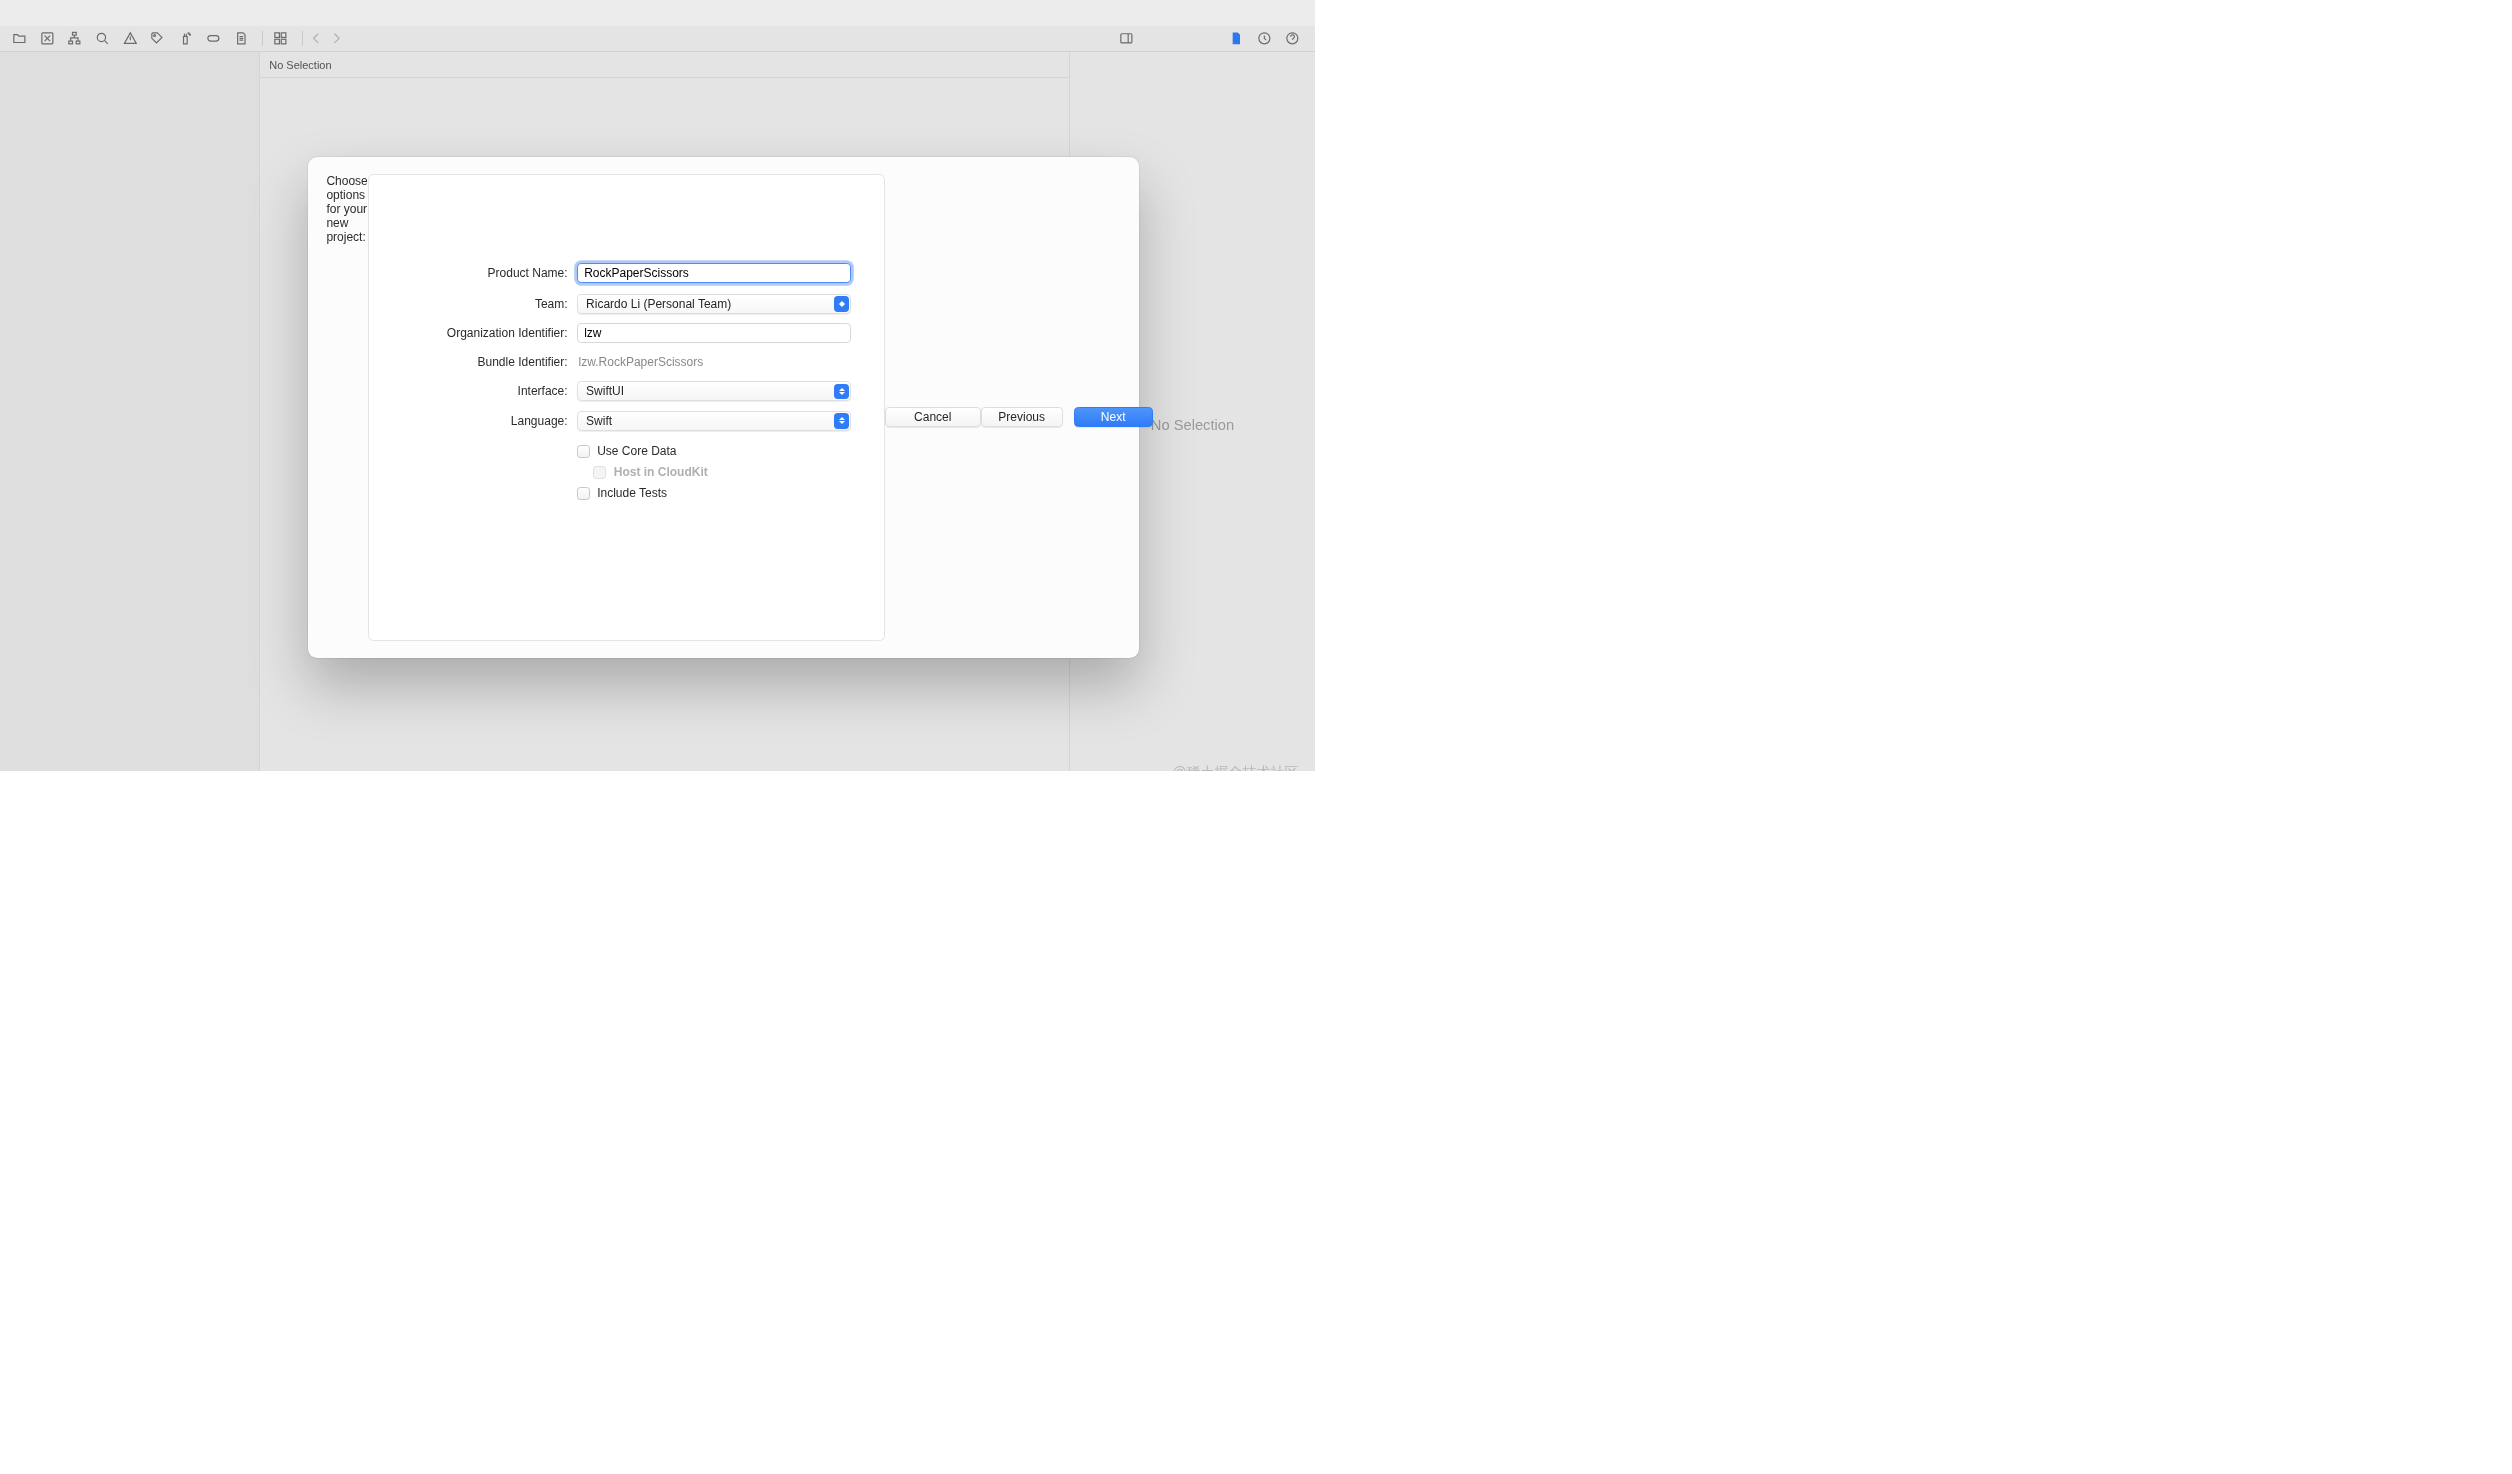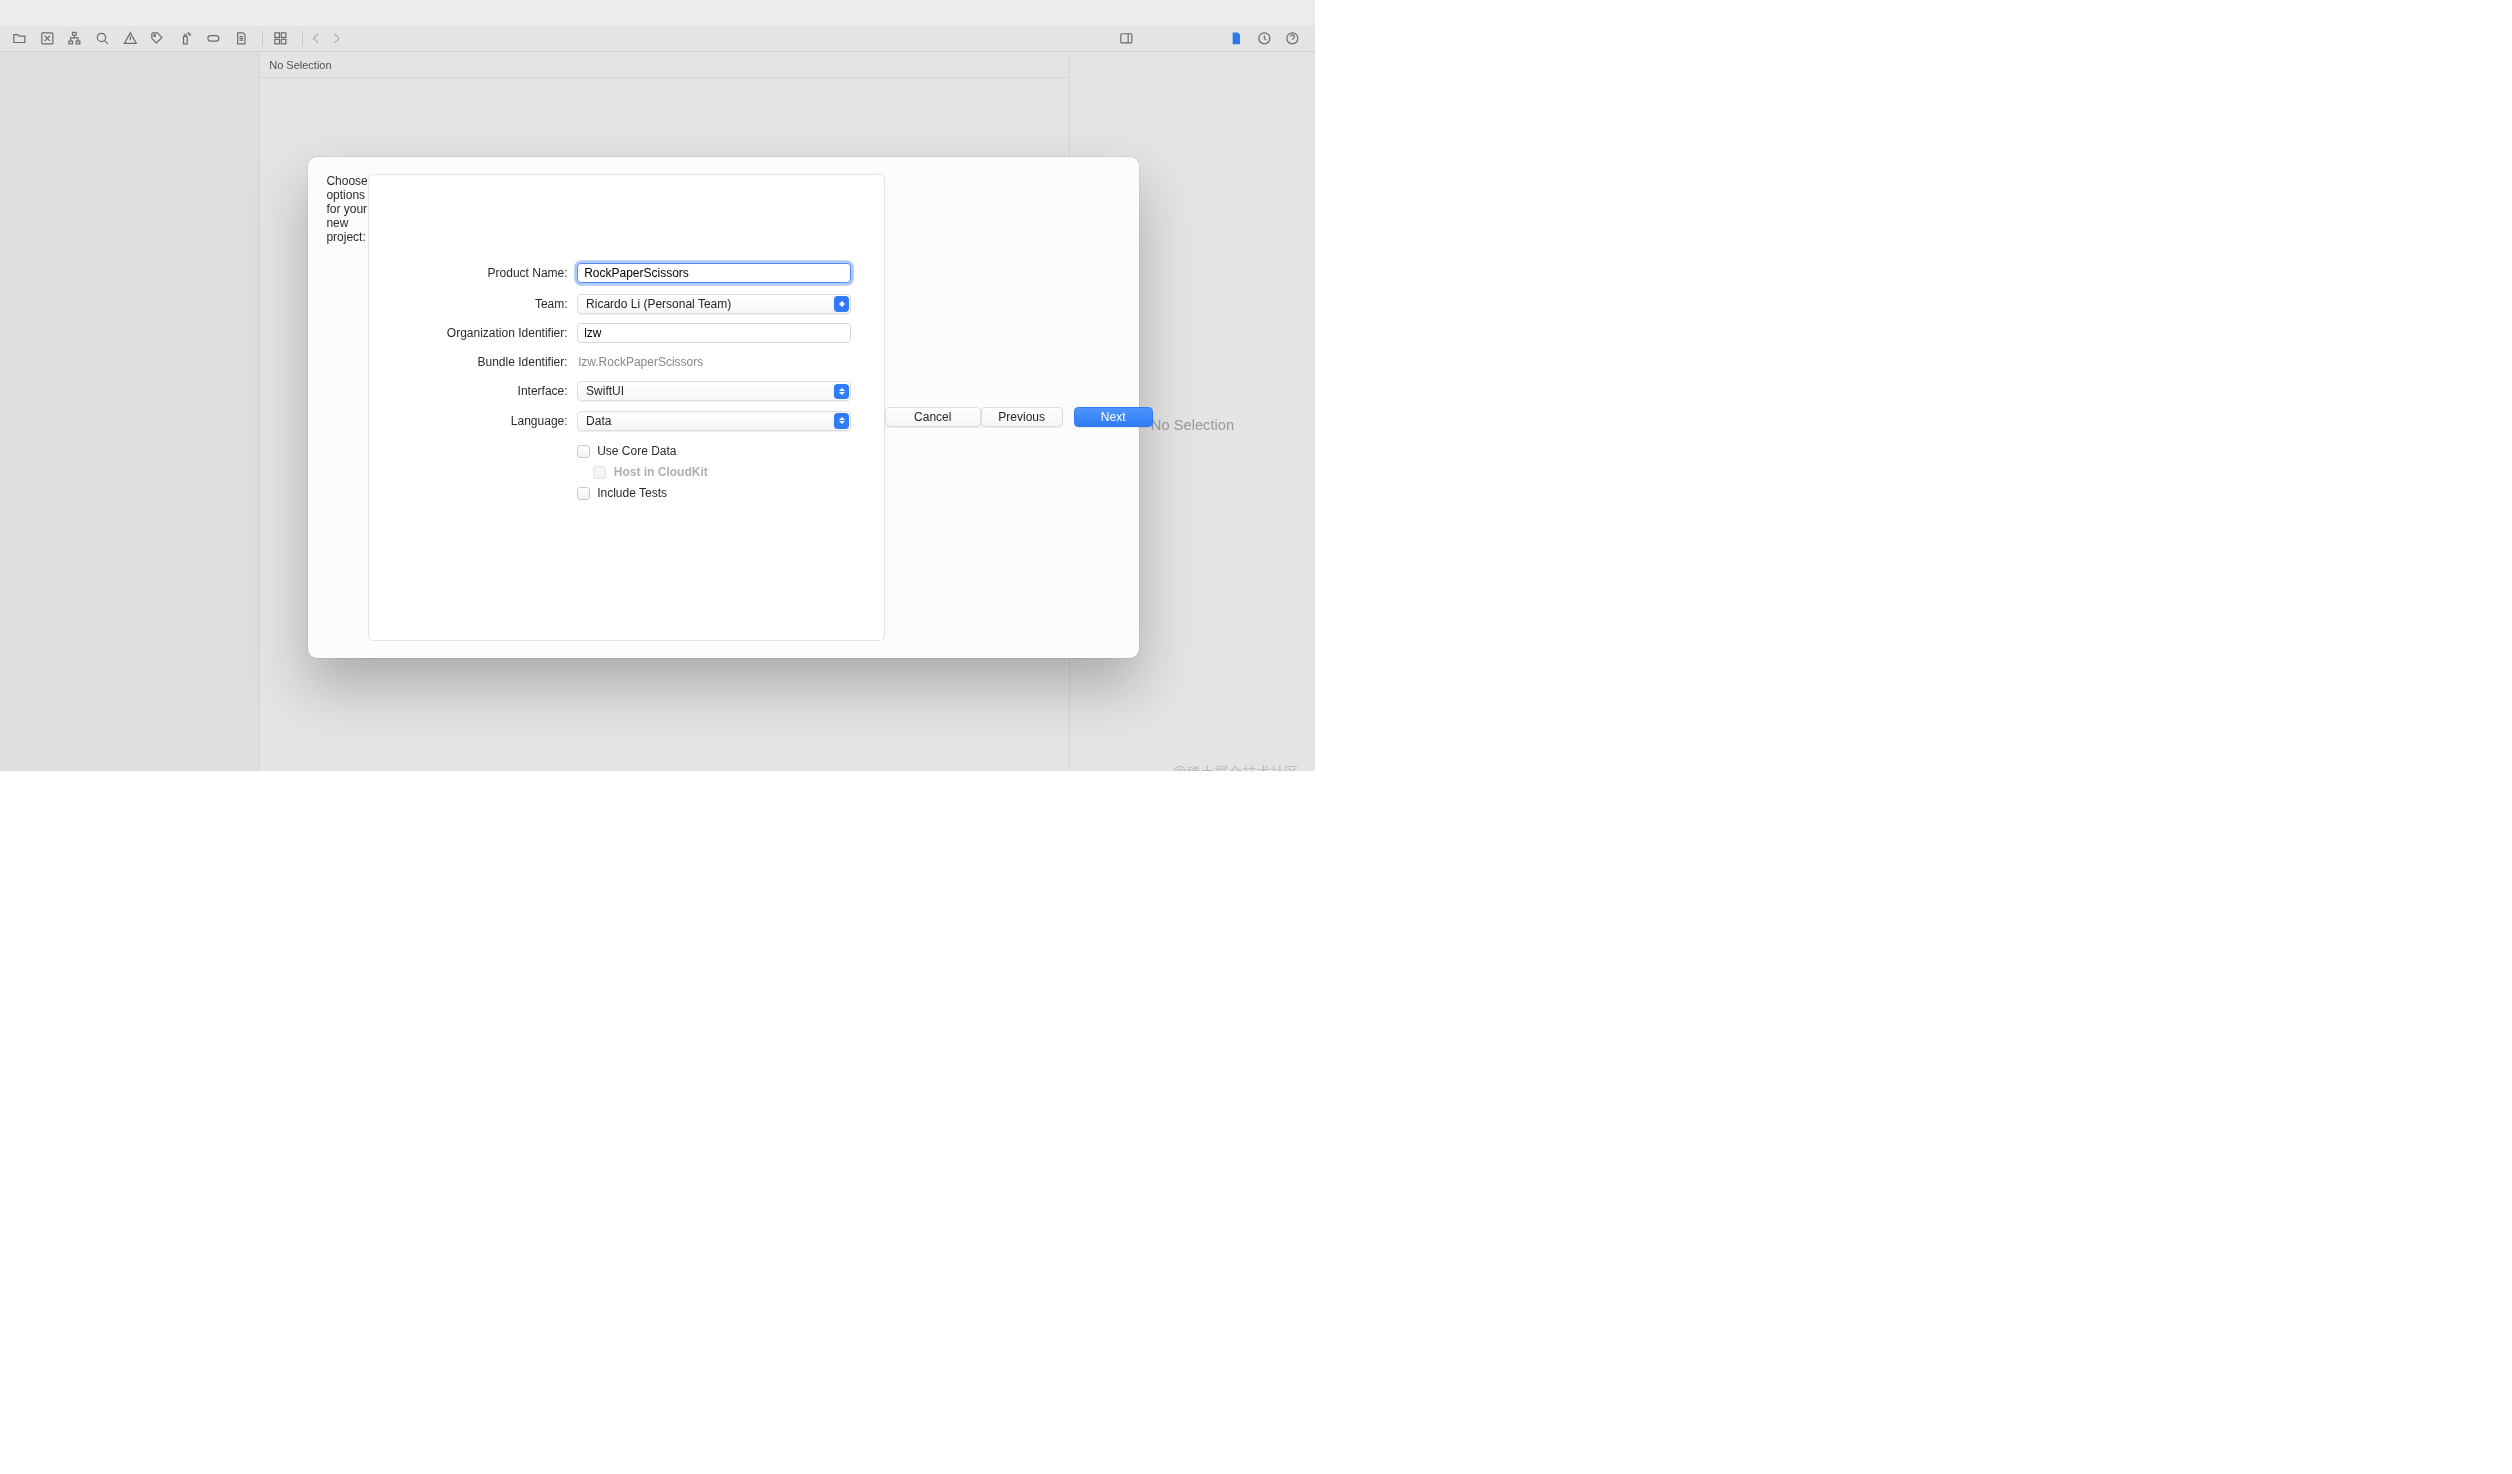--- a/index.html
+++ b/index.html
@@ -447,21 +447,21 @@
               <span>SwiftUI</span>
               <div class="stepper"></div>
             </div>
           </div>
         </div>
 
         <div class="form-row">
           <div class="form-label">Language:</div>
           <div class="form-control-wrap">
             <div class="popup">
-              <span>Data</span>
+              <span>Swift</span>
               <div class="stepper"></div>
             </div>
           </div>
         </div>
 
         <div class="form-row" style="margin-top:5.5px;">
           <div class="form-label"></div>
           <div style="display:flex;flex-direction:column;gap:0.9px;">
             <div class="checkbox-row">
               <div class="checkbox"></div>

